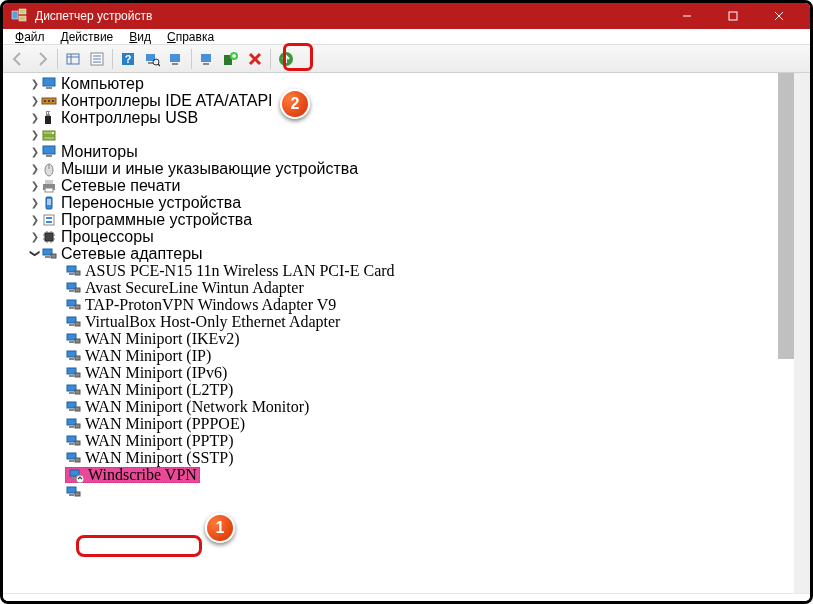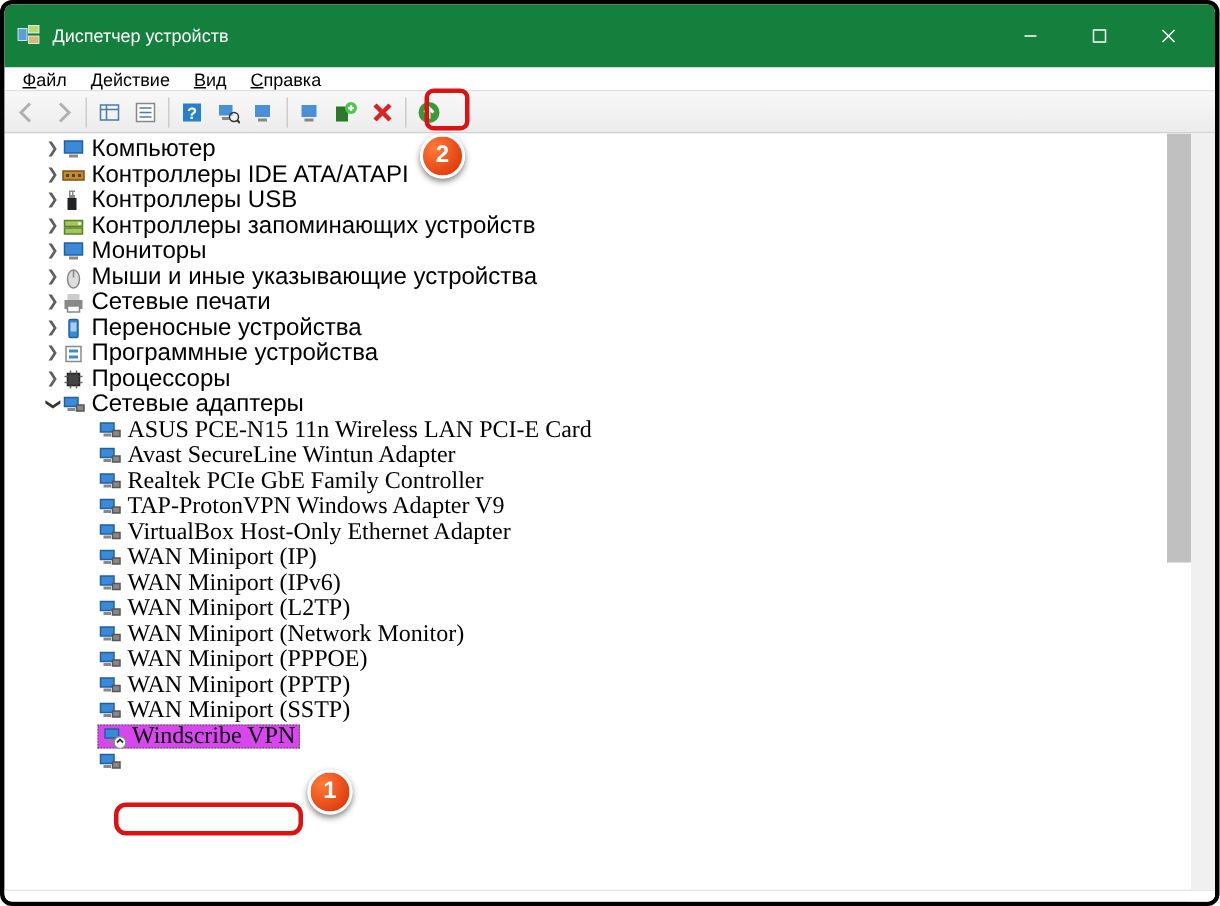--- a/index.html
+++ b/index.html
@@ -8,22 +8,22 @@
   font-size: 12px;
   background: #fff;
   width: 813px;
   height: 604px;
   border: 3px solid #000;
   border-radius: 8px;
   overflow: hidden;
   position: relative;
 }
 .titlebar {
-  height: 42px;
-  background: #15803d;
+  height: 26px;
+  background: #b91c1c;
   color: #fff;
   display: flex;
   align-items: center;
   padding: 0 8px;
 }
 .titlebar .icon { width:16px; height:16px; margin-right:8px; }
 .titlebar .icon svg { display:block; }
 .titlebar-title { flex:1; font-size:12px; }
 .winbtns { display:flex; gap:0; }
 .winbtn { width:46px; height:30px; display:flex; align-items:center; justify-content:center; color:#fff; }
@@ -78,21 +78,21 @@
 }
 .chev { width:12px; display:flex; justify-content:center; color:#606060; font-size:10px; }
 .dev-icon { width:16px; height:16px; margin-right:4px; display:flex; align-items:center; justify-content:center; }
 .dev-icon svg { width:16px; height:16px; }
 .lbl { font-size:16px; white-space:nowrap; }
 .indent1 { padding-left: 18px; }
 .indent2 { padding-left: 54px; font-family: Liberation Serif, serif; }
 .selected {
   display:inline-flex;
   align-items:center;
-  background:#d946ef;
+  background:#ec4899;
   border:1px dotted #666;
   padding: 0 2px;
   height:16px;
 }
 .red-box {
   position:absolute;
   border:3px solid #d11;
   border-radius:8px;
 }
 .badge {
@@ -271,21 +271,20 @@
   </div>
       <div class="row indent1">
     <span class="chev">❯</span>
     <span class="dev-icon">
           <svg viewBox="0 0 16 16">
             <rect x="2" y="4" width="12" height="4" fill="#a0c860" stroke="#608020"></rect>
             <rect x="2" y="9" width="12" height="4" fill="#a0c860" stroke="#608020"></rect>
             <circle cx="12" cy="6" r="1" fill="#fff"></circle>
           </svg>
         </span>
-    <span class="lbl">Контроллеры запоминающих устройств</span>
   </div>
       <div class="row indent1">
     <span class="chev">❯</span>
     <span class="dev-icon">
           <svg viewBox="0 0 16 16">
             <rect x="2" y="2" width="12" height="8" fill="#3a8ad8" stroke="#2060a0"></rect>
             <rect x="5" y="11" width="6" height="2" fill="#888"></rect>
           </svg>
         </span>
     <span class="lbl">Мониторы</span>
@@ -381,41 +380,41 @@
         <span class="lbl">Avast SecureLine Wintun Adapter</span>
       </div>
       <div class="row indent2">
         <span class="dev-icon">
           <svg viewBox="0 0 16 16">
             <rect x="2" y="3" width="9" height="6" fill="#3a8ad8" stroke="#2060a0"></rect>
             <rect x="4" y="10" width="5" height="2" fill="#888"></rect>
             <rect x="10" y="8" width="5" height="4" fill="#888" stroke="#555"></rect>
           </svg>
         </span>
-        <span class="lbl">Realtek PCIe GbE Family Controller</span>
-      </div>
-      <div class="row indent2">
-        <span class="dev-icon">
-          <svg viewBox="0 0 16 16">
-            <rect x="2" y="3" width="9" height="6" fill="#3a8ad8" stroke="#2060a0"></rect>
-            <rect x="4" y="10" width="5" height="2" fill="#888"></rect>
-            <rect x="10" y="8" width="5" height="4" fill="#888" stroke="#555"></rect>
-          </svg>
-        </span>
         <span class="lbl">TAP-ProtonVPN Windows Adapter V9</span>
       </div>
       <div class="row indent2">
         <span class="dev-icon">
           <svg viewBox="0 0 16 16">
             <rect x="2" y="3" width="9" height="6" fill="#3a8ad8" stroke="#2060a0"></rect>
             <rect x="4" y="10" width="5" height="2" fill="#888"></rect>
             <rect x="10" y="8" width="5" height="4" fill="#888" stroke="#555"></rect>
           </svg>
         </span>
         <span class="lbl">VirtualBox Host-Only Ethernet Adapter</span>
+      </div>
+      <div class="row indent2">
+        <span class="dev-icon">
+          <svg viewBox="0 0 16 16">
+            <rect x="2" y="3" width="9" height="6" fill="#3a8ad8" stroke="#2060a0"></rect>
+            <rect x="4" y="10" width="5" height="2" fill="#888"></rect>
+            <rect x="10" y="8" width="5" height="4" fill="#888" stroke="#555"></rect>
+          </svg>
+        </span>
+        <span class="lbl">WAN Miniport (IKEv2)</span>
       </div>
       <div class="row indent2">
         <span class="dev-icon">
           <svg viewBox="0 0 16 16">
             <rect x="2" y="3" width="9" height="6" fill="#3a8ad8" stroke="#2060a0"></rect>
             <rect x="4" y="10" width="5" height="2" fill="#888"></rect>
             <rect x="10" y="8" width="5" height="4" fill="#888" stroke="#555"></rect>
           </svg>
         </span>
         <span class="lbl">WAN Miniport (IP)</span>

